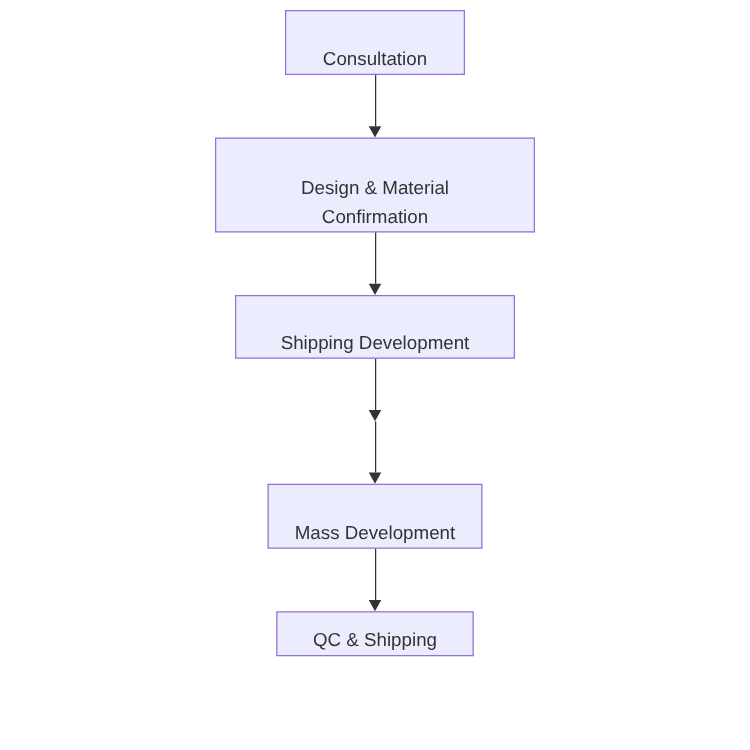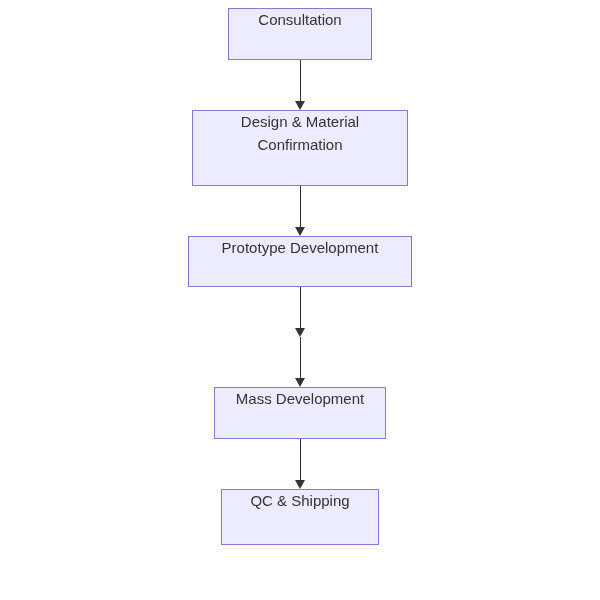--- a/index.html
+++ b/index.html
@@ -18,34 +18,34 @@
   }
   .canvas{
     width:600px;height:600px;
     display:flex;flex-direction:column;align-items:center;
     padding-top:8px;
   }
   .node{
     background:var(--node-fill);
     border:1px solid var(--node-border);
     color:var(--text-color);
-    display:flex;align-items:flex-start;justify-content:center;
+    display:flex;align-items:flex-end;justify-content:center;
     text-align:center;
     font-size:15px;line-height:1.5;
     flex:0 0 auto;
   }
   .label{display:inline-block;}
   
   .n1{width:144px;height:52px;}
-  .n2{width:216px;height:76px;}
+  .n2{width:256px;height:76px;}
   .n2 .label{max-width:180px;}
   .n3{width:224px;height:51px;}
   .n4{width:218px;height:51px;}
   .n5{width:172px;height:52px;}
-  .n6{width:158px;height:56px;}
+  .n6{width:158px;height:36px;}
   .arrow{
     height:50px;width:12px;
     display:flex;flex-direction:column;align-items:center;
     flex:0 0 auto;
   }
   .shaft{
     flex:1;width:1px;
     background:var(--arrow-color);
   }
   .head{
@@ -72,21 +72,21 @@
   <div class="node n2">
     <span class="label">Design &amp; Material Confirmation</span>
   </div>
 
   <div class="arrow">
     <span class="shaft"></span>
     <span class="head"></span>
   </div>
 
   <div class="node n3">
-    <span class="label">Prototype Development</span>
+    <span class="label">Shipping Development</span>
   </div>
 
   <div class="arrow">
     <span class="shaft"></span>
     <span class="head"></span>
   </div>
 
 
   <div class="arrow">
     <span class="shaft"></span>

